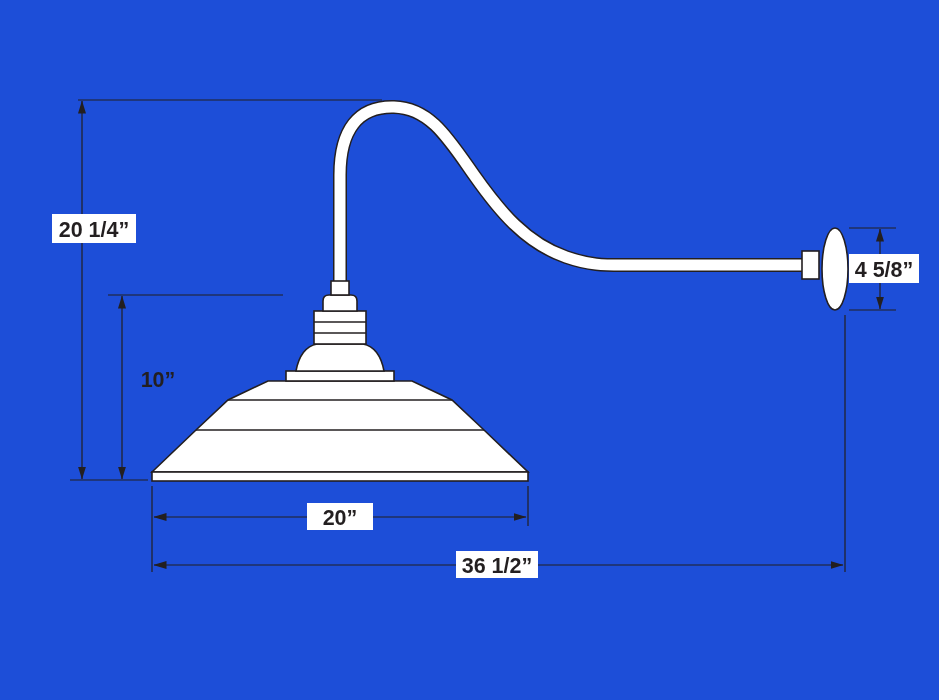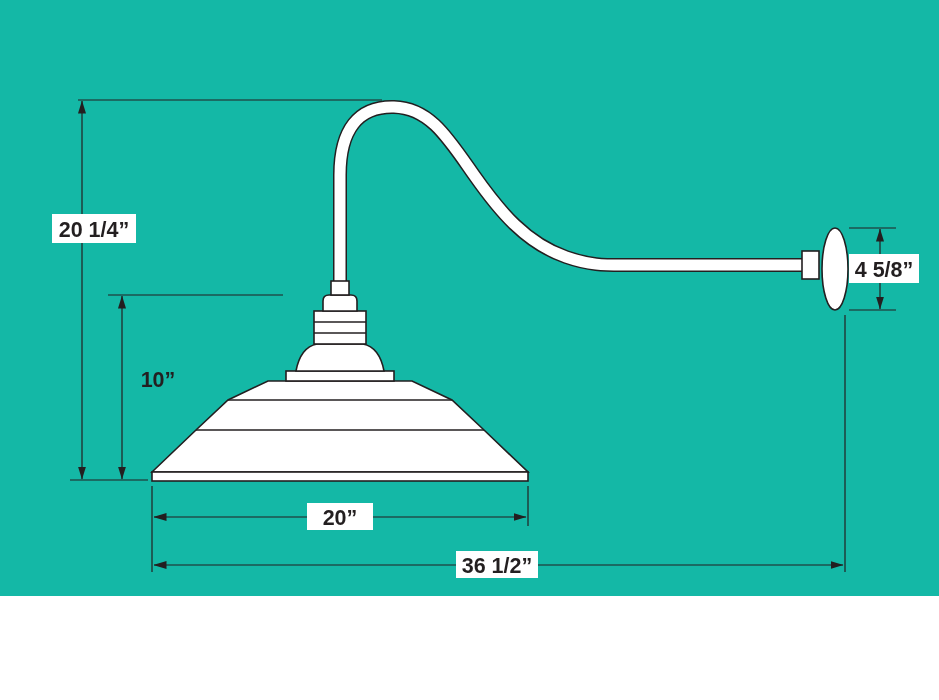--- a/index.html
+++ b/index.html
@@ -4,22 +4,22 @@
 <style>
   html, body {
     margin: 0;
     padding: 0;
     background: #ffffff;
     font-family: "Liberation Sans", sans-serif;
   }
   .canvas {
     position: relative;
     width: 939px;
-    height: 596px;
-    background: #14b8a6;
+    height: 700px;
+    background: #1d4ed8;
     overflow: hidden;
   }
   svg text {
     font-family: "Liberation Sans", sans-serif;
     font-weight: 700;
     font-size: 21.5px;
     fill: #231f20;
     text-anchor: middle;
   }
   .draw { fill: #ffffff; stroke: #231f20; stroke-width: 1.6; }

